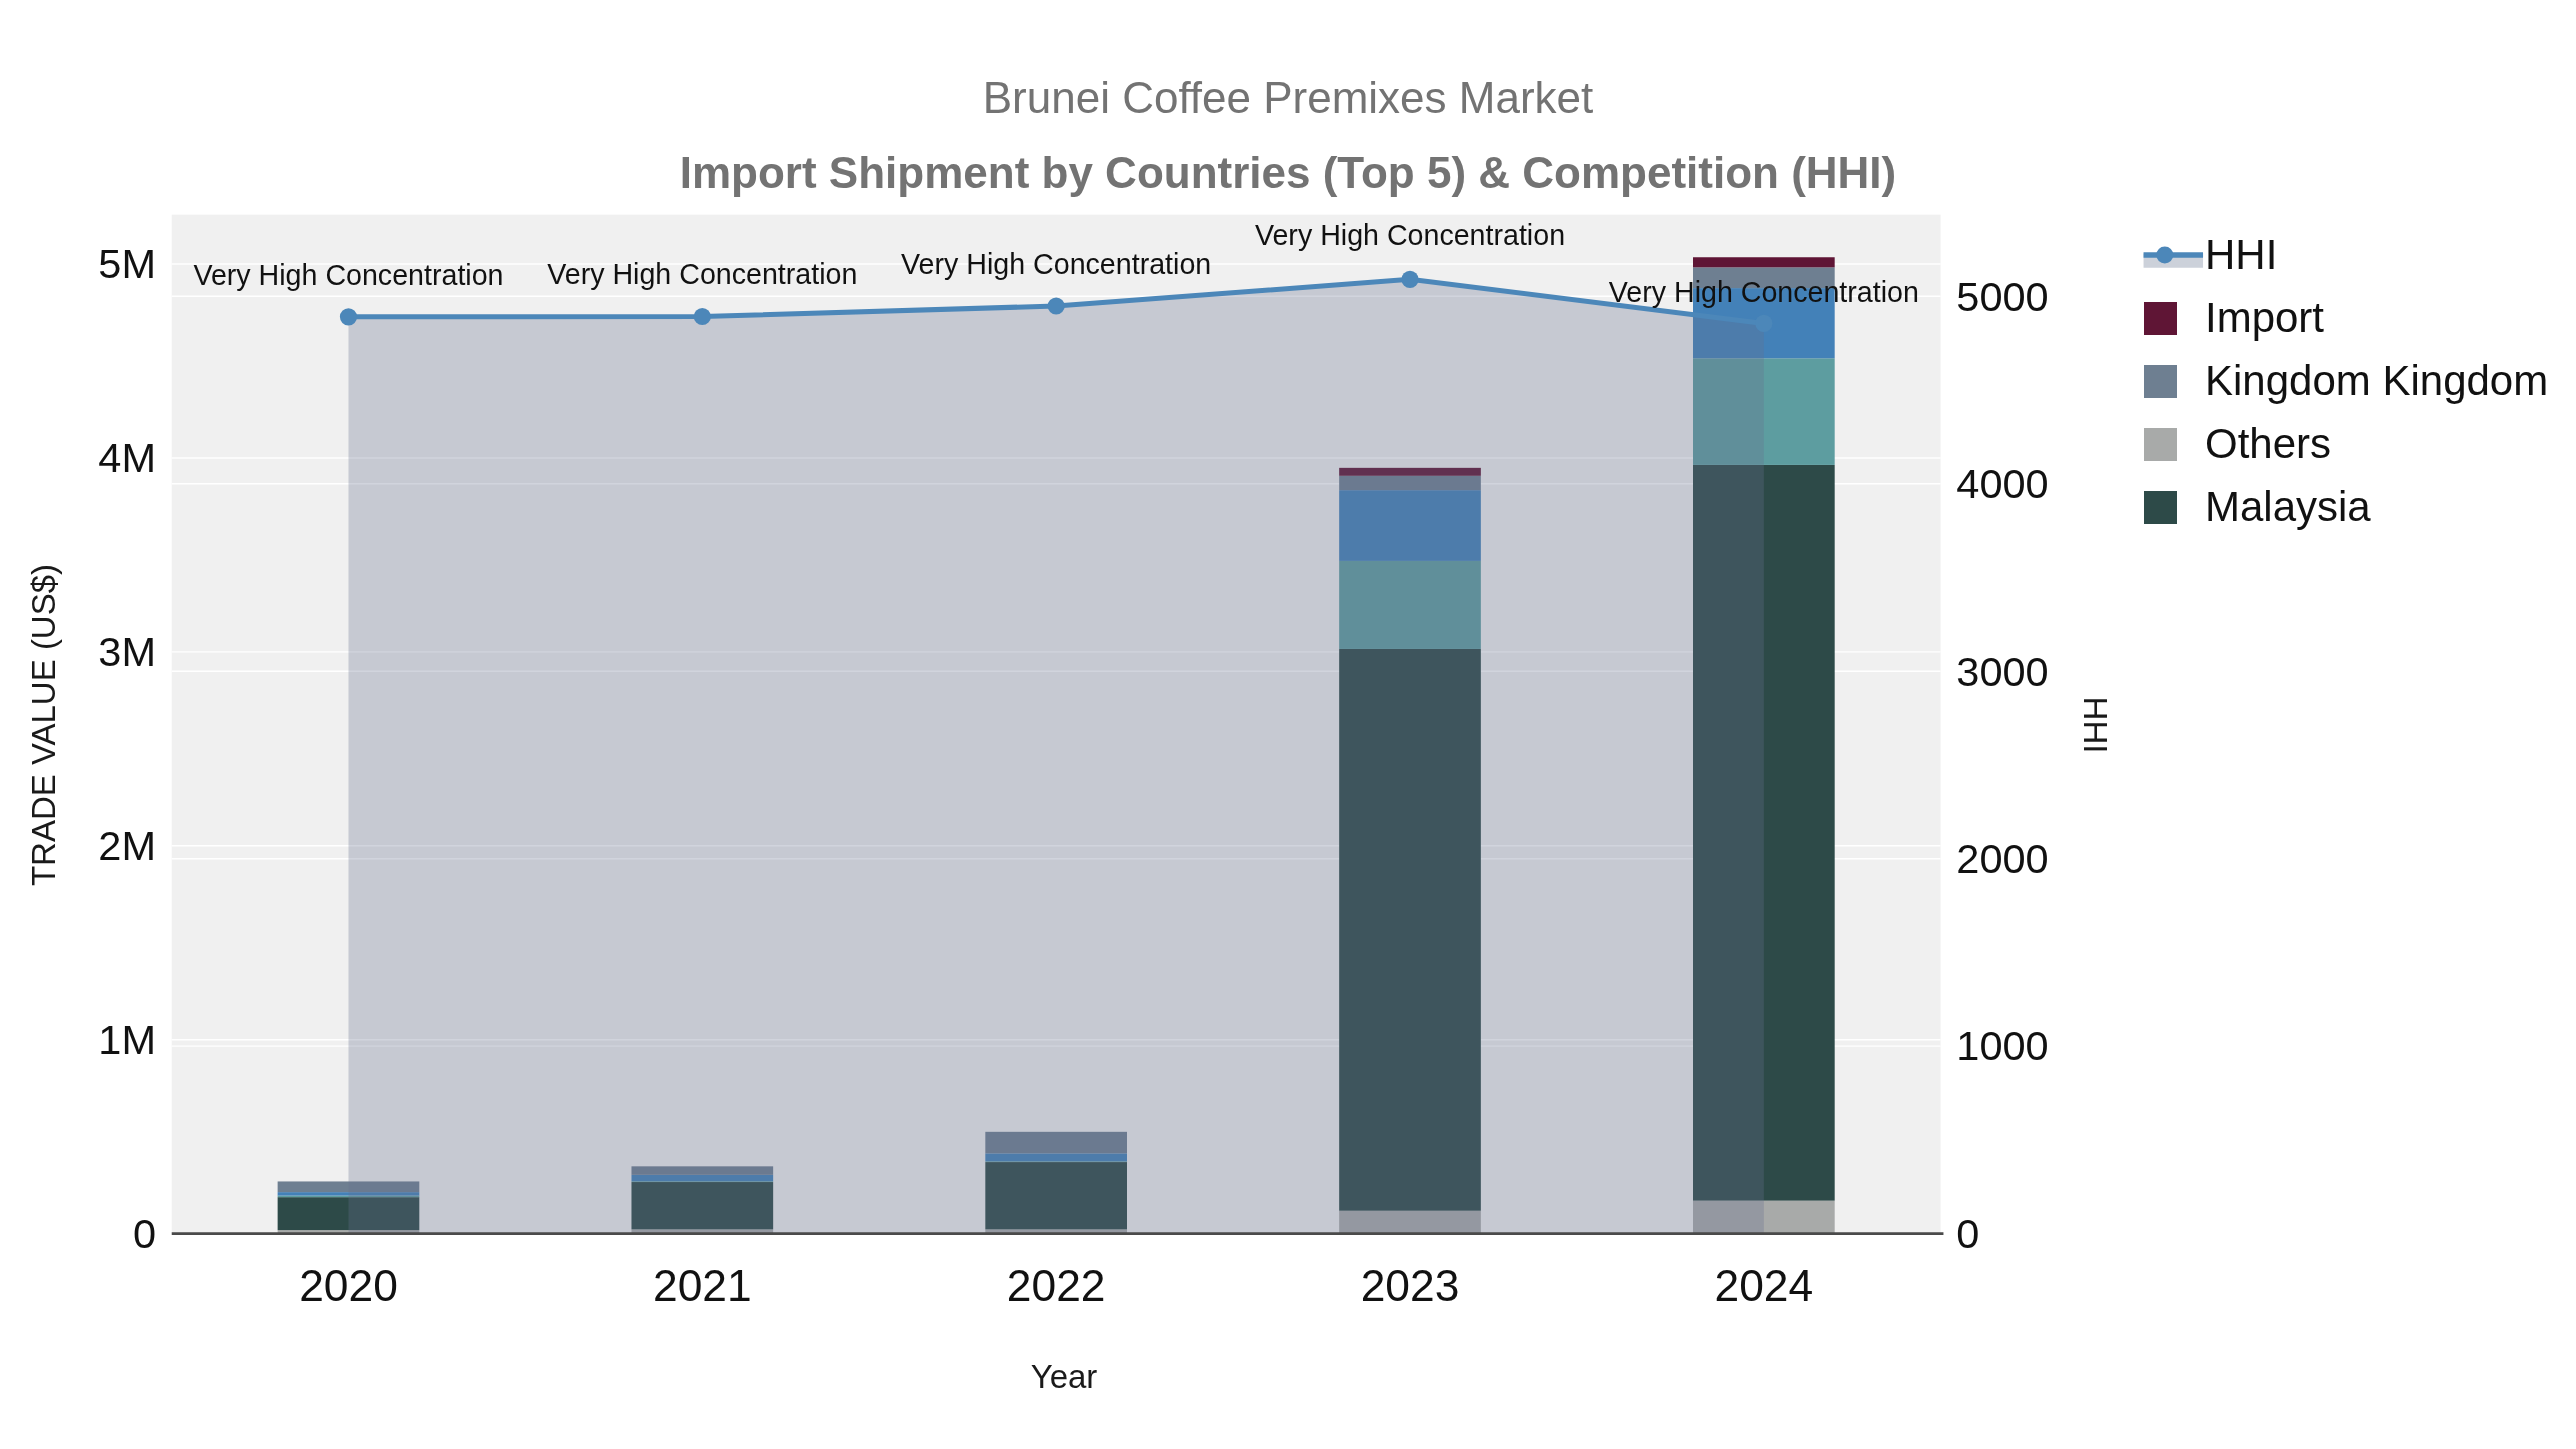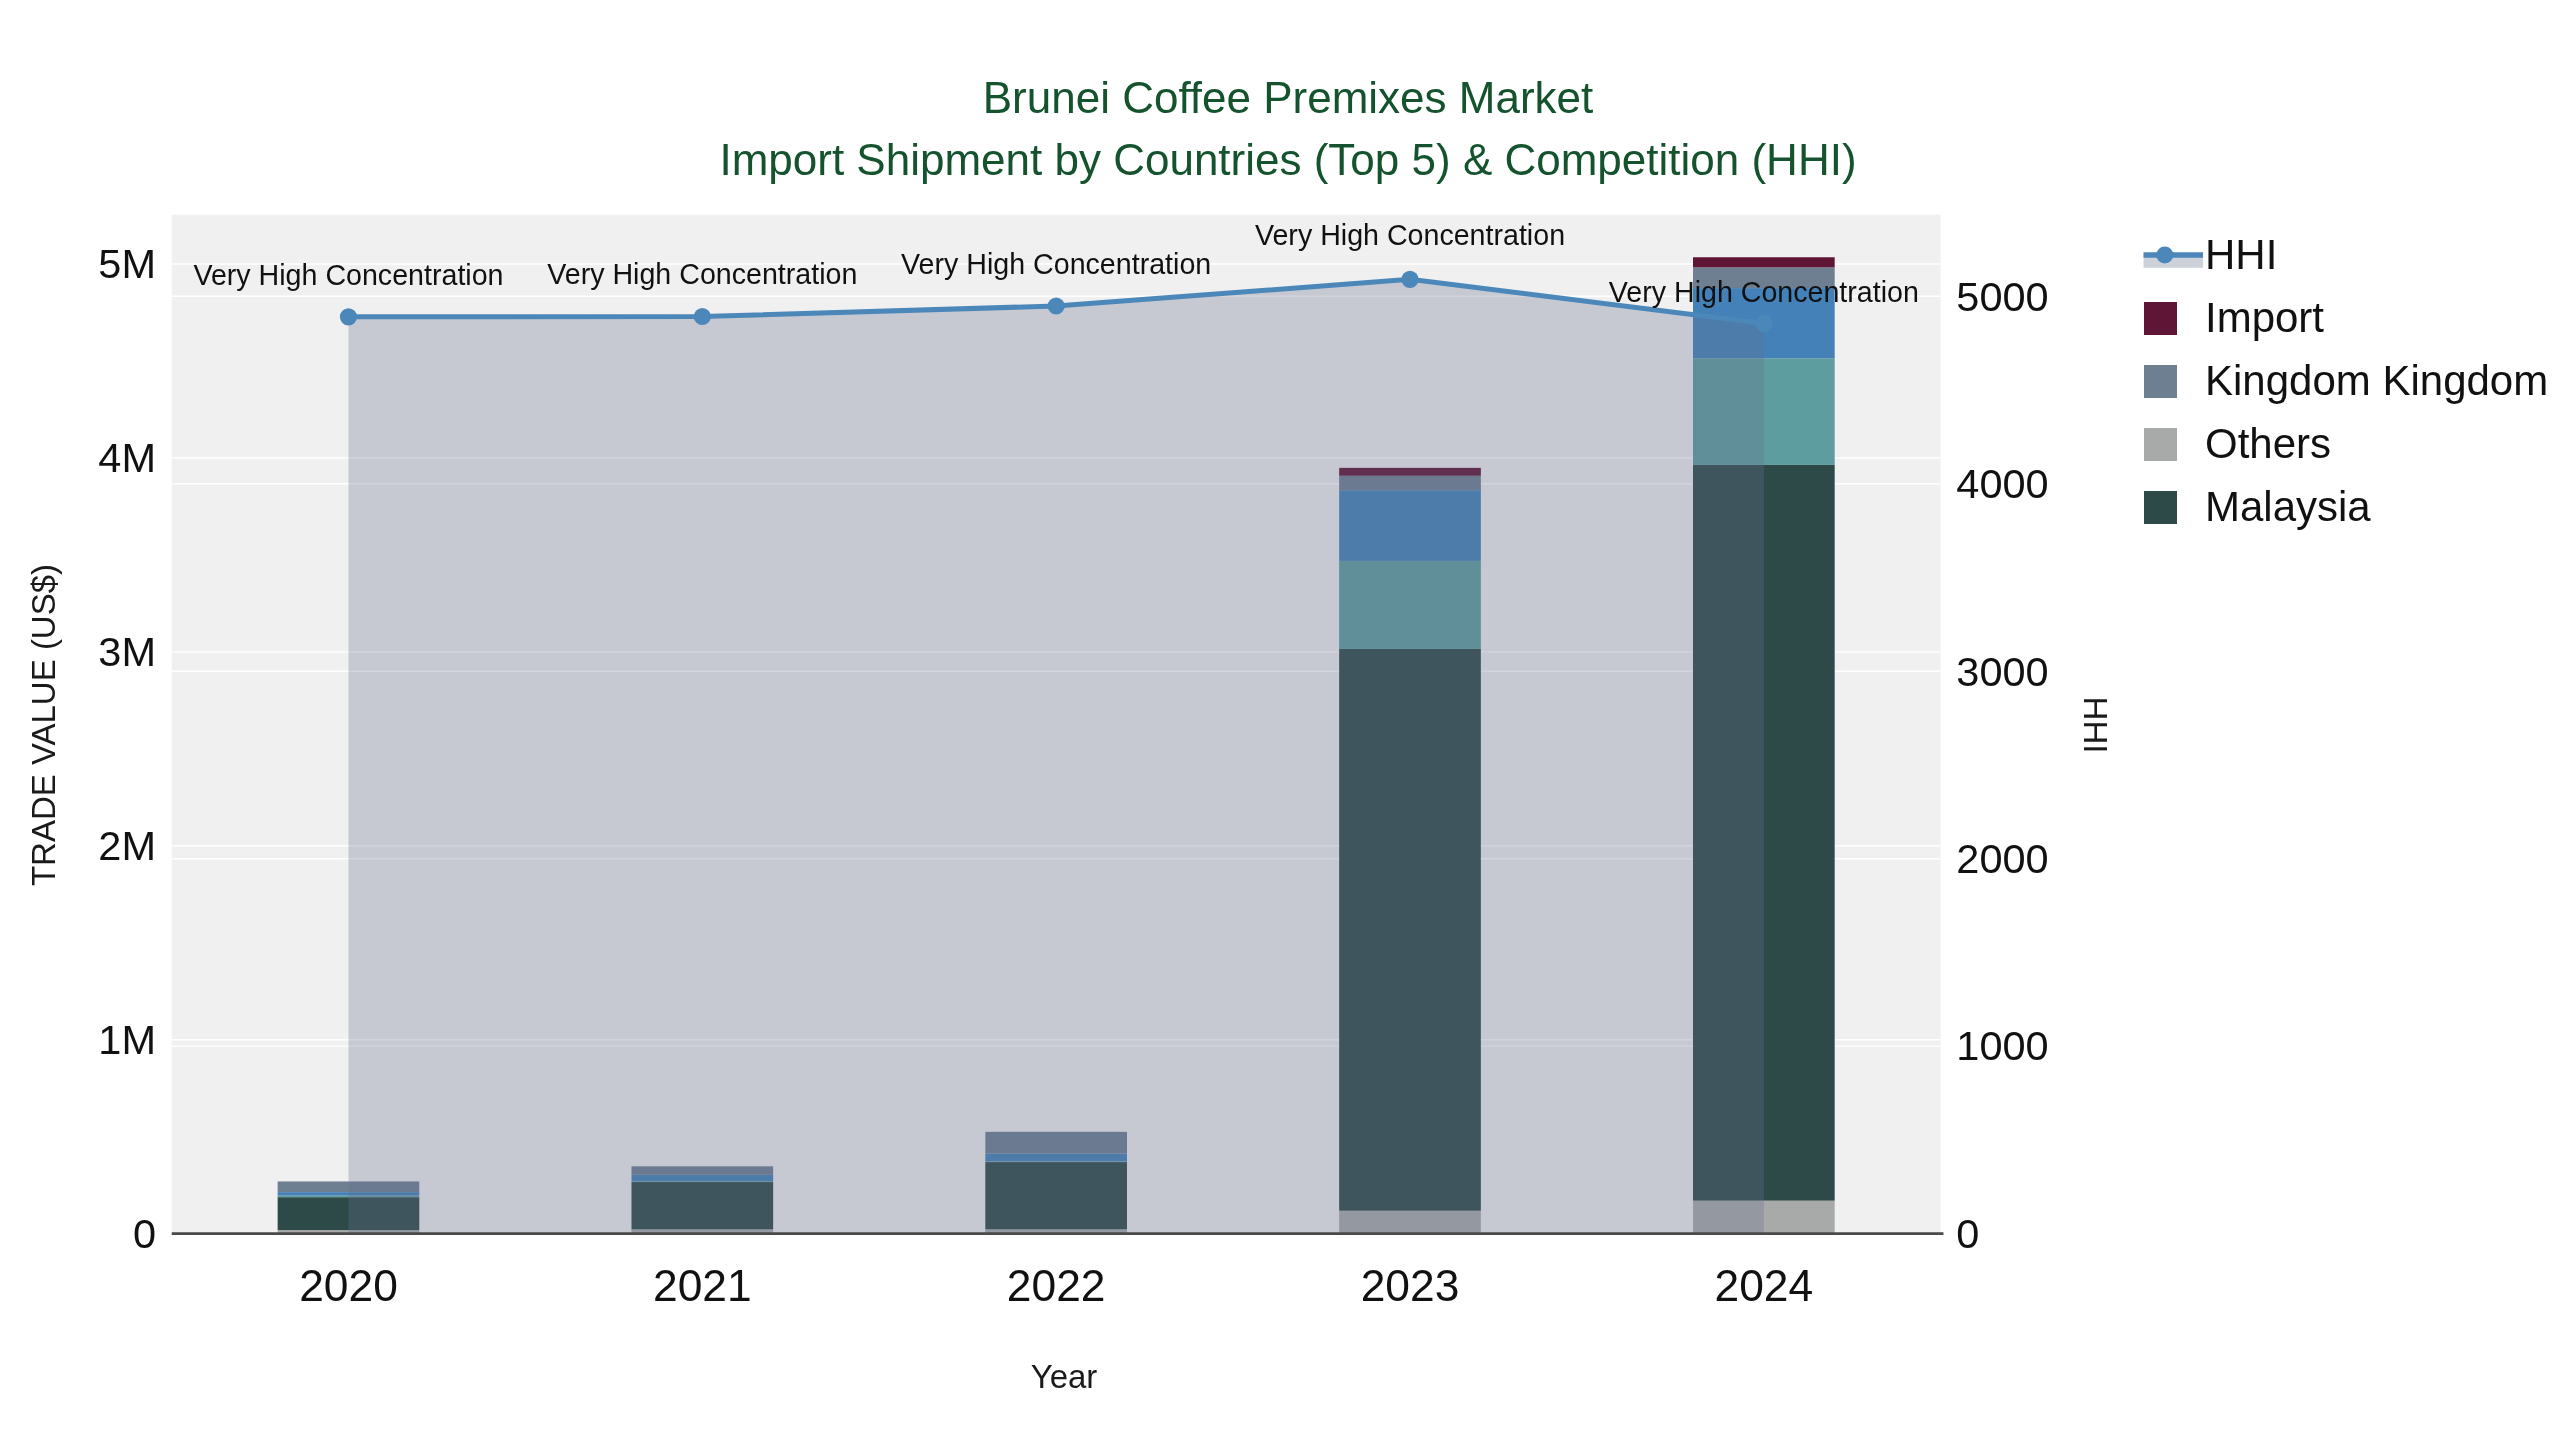--- a/index.html
+++ b/index.html
@@ -6,21 +6,21 @@
   #figure{
     position:relative;
     width:2576px;height:1449px;
     background:#ffffff;
     font-family:"Liberation Sans", sans-serif;
     overflow:hidden;
   }
   #plot-svg{position:absolute;left:0;top:0;}
   .title-line{
     position:absolute;left:0;width:2576px;text-align:center;
-    color:#14532d;font-size:44px;line-height:50px;white-space:nowrap;
+    color:#737373;font-size:44px;line-height:50px;white-space:nowrap;
   }
   .axis-title{
     position:absolute;color:#1a1a1a;font-size:33px;white-space:nowrap;
   }
   #legend{
     position:absolute;left:2143px;top:223px;
     display:flex;flex-direction:column;
   }
   .legend-item{
     display:flex;align-items:center;height:63px;cursor:pointer;
@@ -126,21 +126,21 @@
       <g fill="#111111" font-size="40" font-family="&quot;Liberation Sans&quot;, sans-serif">
         <text x="487" y="397.81999999999994" text-anchor="middle">Very High Concentration</text>
         <text x="981.5" y="397.29600000000005" text-anchor="middle">Very High Concentration</text>
         <text x="1476" y="382.624" text-anchor="middle">Very High Concentration</text>
         <text x="1970.5" y="342.41999999999985" text-anchor="middle">Very High Concentration</text>
         <text x="2465" y="421.99" text-anchor="middle">Very High Concentration</text>
       </g>
     </svg>
 
   <div class="title-line" style="top:73px;">Brunei Coffee Premixes Market</div>
-  <div class="title-line" style="top:135px;">Import Shipment by Countries (Top 5) &amp; Competition (HHI)</div>
+  <div class="title-line" style="top:148px;font-weight:bold;">Import Shipment by Countries (Top 5) &amp; Competition (HHI)</div>
 
   <div class="axis-title" style="left:44px;top:725px;transform:translate(-50%,-50%) rotate(-90deg);">TRADE VALUE (US$)</div>
   <div class="axis-title" style="left:2095px;top:725px;transform:translate(-50%,-50%) rotate(90deg);">HHI</div>
   <div class="axis-title" style="left:1056px;top:1377px;transform:translate(-50%,-50%);margin-left:8px;">Year</div>
 
   <div id="legend">
       <div class="legend-item">
         <div class="legend-swatch-box"><svg width="62" height="34" viewBox="0 0 86 48">
             <rect x="0" y="22" width="84" height="20" fill="#ccd1da"></rect>
             <line x1="0" y1="24" x2="84" y2="24" stroke="#4c87b9" stroke-width="8"></line>

